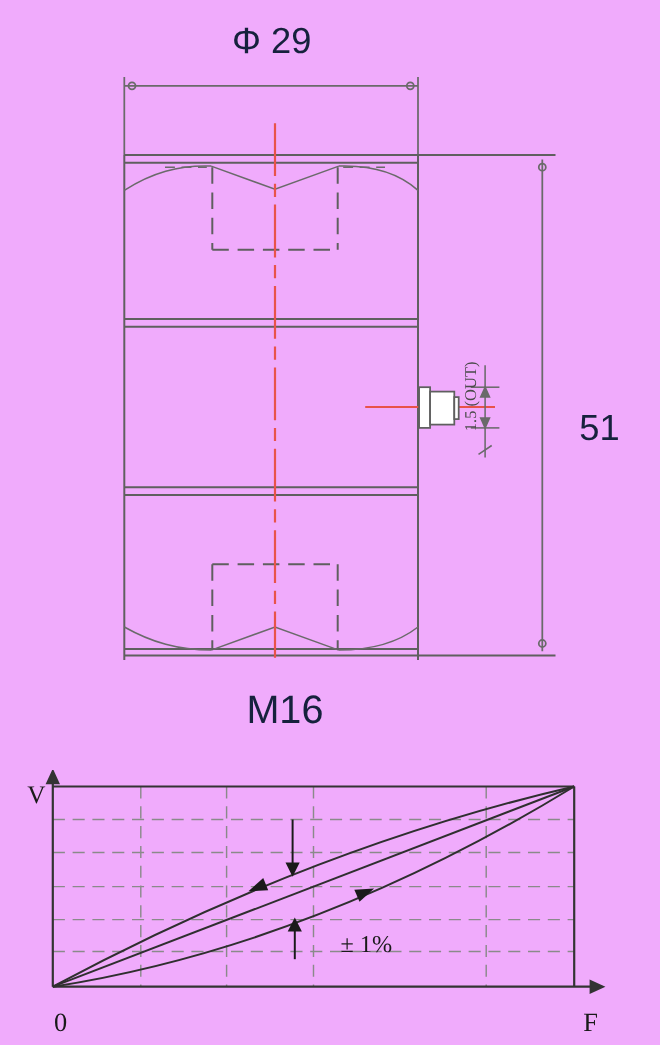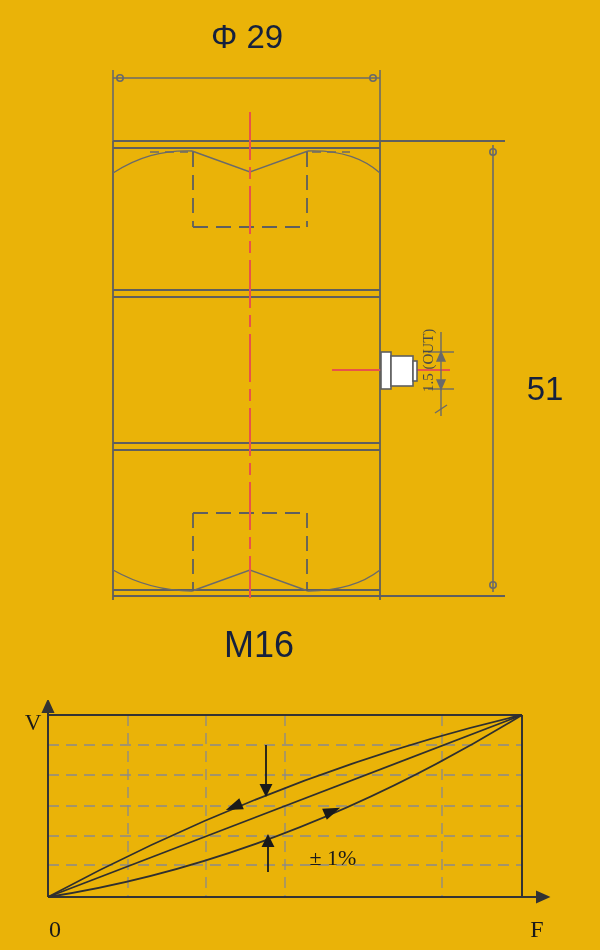--- a/index.html
+++ b/index.html
@@ -1,17 +1,17 @@
 <!DOCTYPE html>
 <html><head>
 <meta charset="utf-8">
 <style>
   html,body{margin:0;padding:0;background:#ffffff;}
   .canvas{
-    position:relative;width:600px;height:950px;background:#eab308;overflow:hidden;
+    position:relative;width:600px;height:950px;background:#f0abfc;overflow:hidden;
     font-family:"Liberation Sans",sans-serif;
     text-align:center;
   }
   svg{position:absolute;left:0;}
   .dim-text{font-family:"Liberation Sans",sans-serif;fill:#16213d;}
   .graph-text{font-family:"Liberation Serif",serif;fill:#1a1a1a;}
   .cable-text{font-family:"Liberation Serif",serif;fill:#4a4a4a;}
 </style>
 </head>
 <body>

